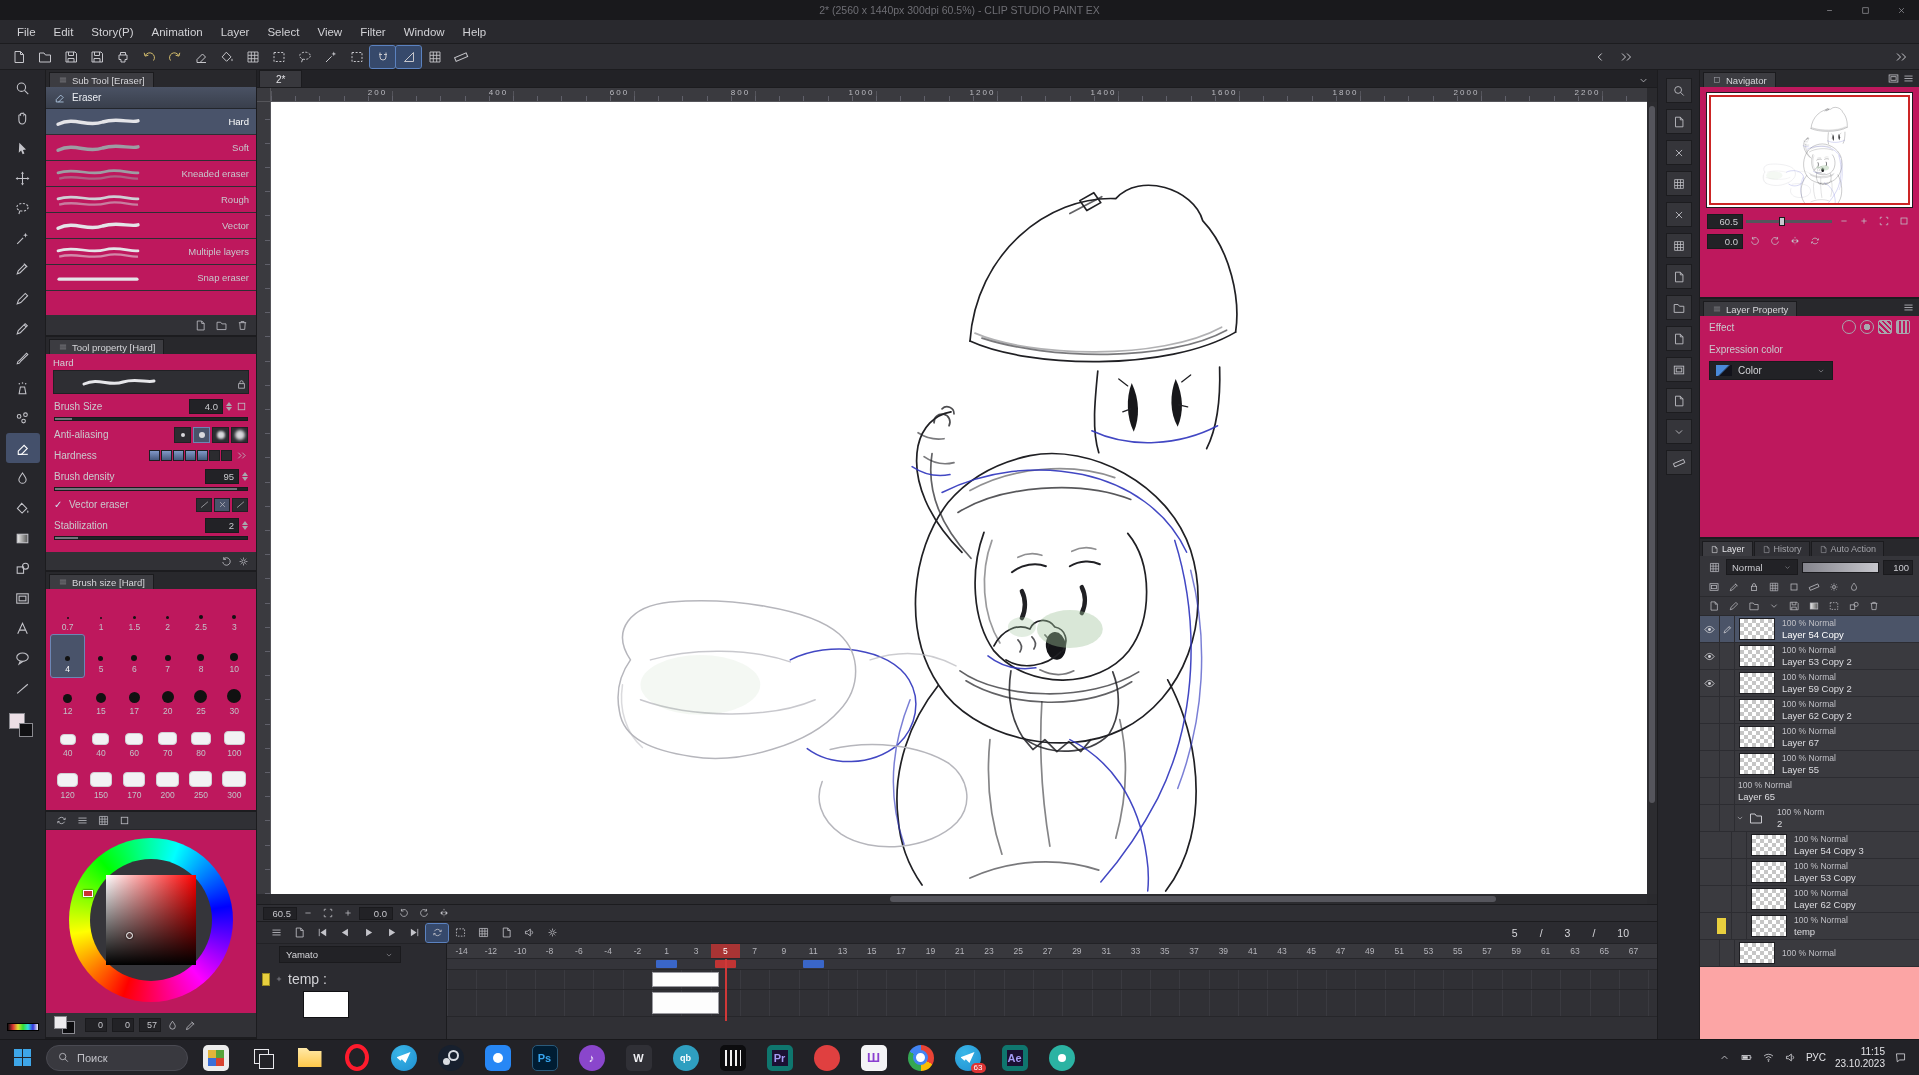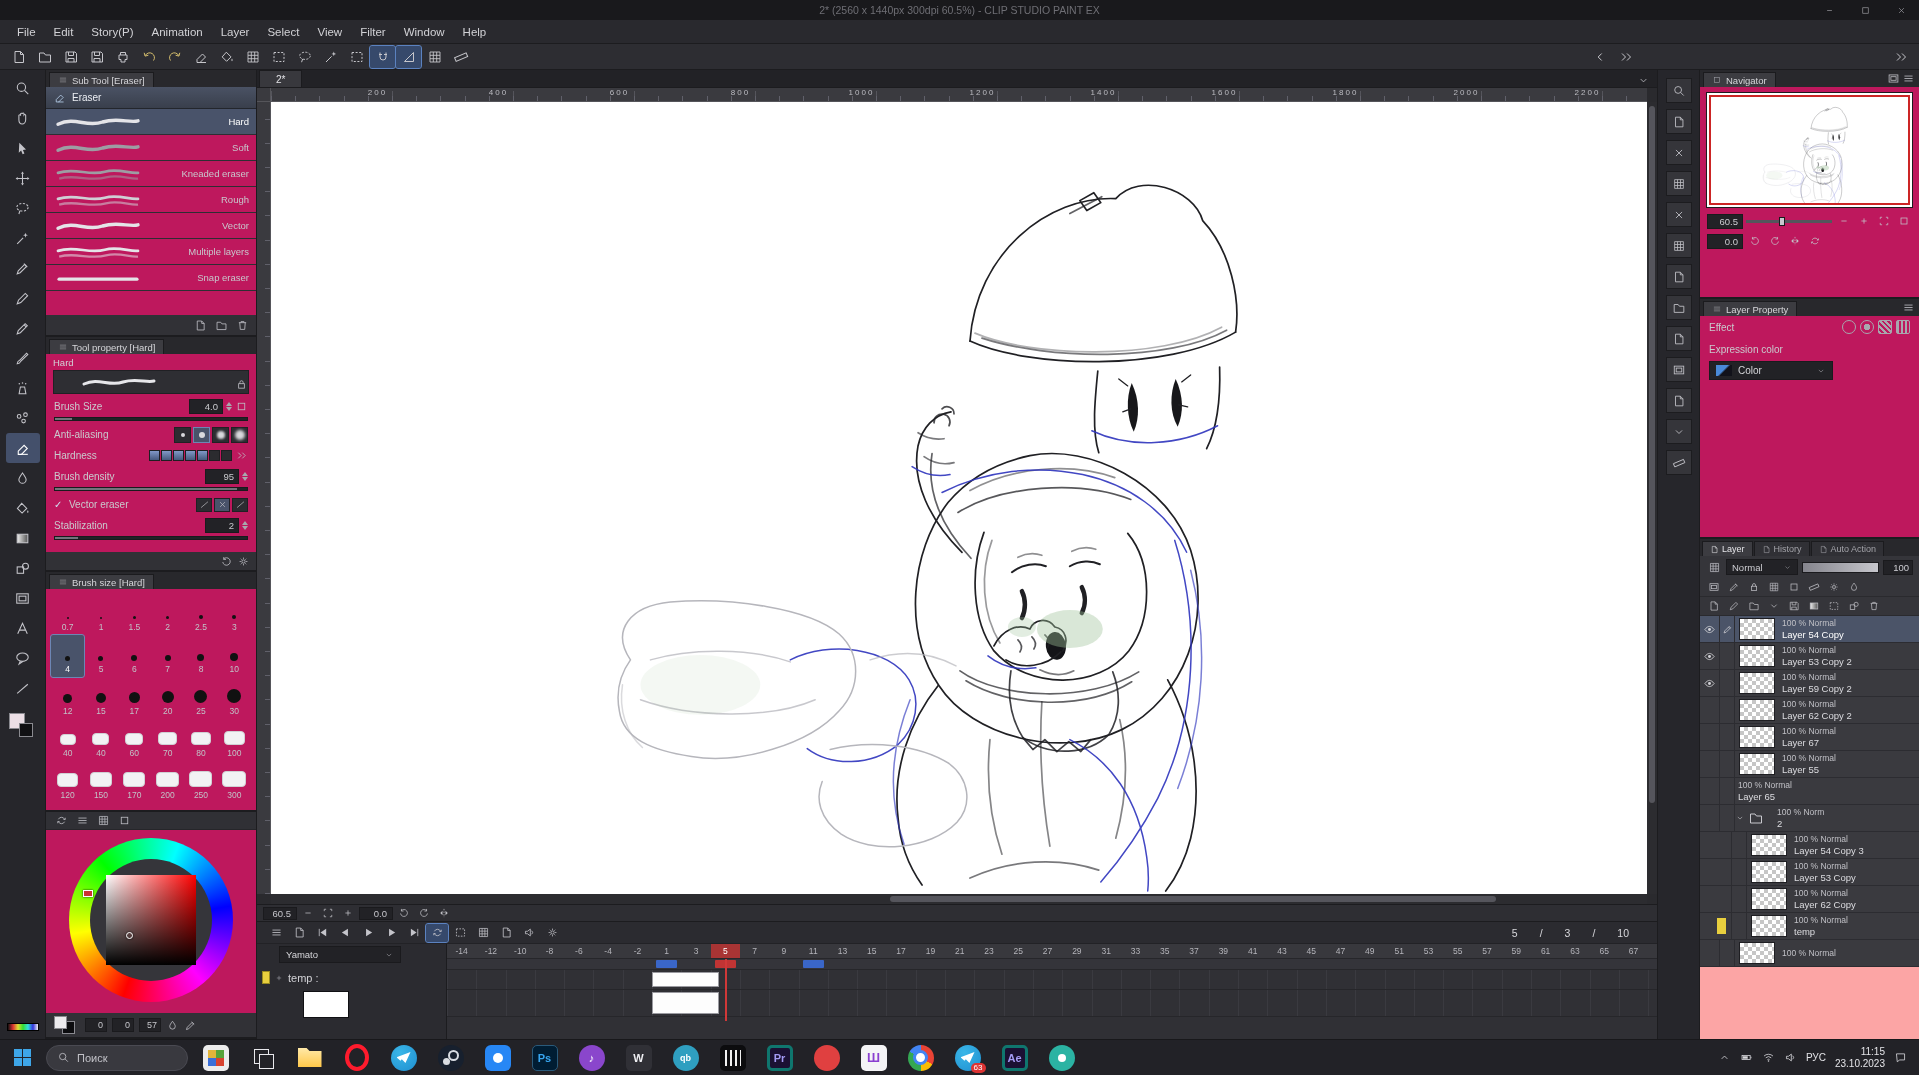--- a/index.html
+++ b/index.html
@@ -156,21 +156,21 @@
 .tl-tab svg{width:10px;height:10px}
 .tl-toolbar{height:22px;display:flex;align-items:center;gap:1px;padding:0 8px;border-bottom:1px solid #222226}
 .tl-btn{width:22px;height:18px;display:flex;align-items:center;justify-content:center;color:#c4c4ca;border-radius:2px}
 .tl-btn svg{width:13px;height:13px}
 .tl-btn.active{background:#36496b;outline:1px solid #5b82c0}
 .tl-counters{margin-left:auto;margin-right:20px;display:flex;gap:22px;font-size:10.5px;color:#d8d8dc}
 .tl-body{flex:1;display:flex;min-height:0}
 .tl-left{width:190px;border-right:1px solid #1c1c1f;position:relative;background:#2b2b30}
 .yamato{position:absolute;left:22px;top:2px;width:122px;height:17px;background:#222226;border:1px solid #1a1a1d;display:flex;align-items:center;padding:0 6px;font-size:9.5px;color:#d6d6da}
 .yamato svg{margin-left:auto;width:10px;height:10px;color:#9a9aa0}
-.temp-row{position:absolute;left:5px;top:27px;display:flex;align-items:center;gap:4px;font-size:11px;color:#d2d2d6}
+.temp-row{position:absolute;left:5px;top:27px;display:flex;align-items:center;gap:4px;font-size:14px;color:#d2d2d6}
 .temp-chip{width:8px;height:13px;background:#e8cf3e;border:1px solid #9a8a20}
 .temp-row svg{width:10px;height:10px;color:#9a9aa0}
 .tl-thumbbox{position:absolute;left:46px;top:47px;width:46px;height:27px;background:#fff;border:1px solid #101013}
 .tl-grid{flex:1;position:relative;overflow:hidden;background:#303035}
 .tl-ruler-row{display:flex;height:15px;background:#38383d;border-bottom:1px solid #26262a}
 .tl-num{flex:0 0 29.3px;text-align:center;font-size:8.5px;color:#b4b4ba;line-height:15px}
 .tl-num.red{background:#a83434;color:#fff}
 .tl-band-row{display:flex;height:11px;border-bottom:1px solid #26262a;background:#34343a}
 .tl-mark{flex:0 0 29.3px;position:relative}
 .tl-mark.blue::before{content:"";position:absolute;left:4px;right:4px;top:1px;bottom:1px;background:#3a66c8;border-radius:1px}
@@ -267,21 +267,21 @@
 .c-taskview::after{content:"";position:absolute;left:9px;top:9px;width:13px;height:13px;border:1.5px solid #e8e8ec;background:#222227}
 .c-explorer::after{content:"";width:24px;height:19px;background:linear-gradient(#ffe9a8,#ffc84a);clip-path:polygon(0 0,38% 0,50% 16%,100% 16%,100% 100%,0 100%)}
 .c-opera::after{content:"";width:16px;height:19px;border:4px solid #ff1b2d;border-radius:50%}
 .c-telegram{background:radial-gradient(circle at 35% 30%,#3ab6e8,#1f8fd0);border-radius:50%}
 .c-telegram::after{content:"";width:14px;height:11px;background:#fff;clip-path:polygon(0 48%,100% 0,64% 100%,38% 66%,28% 80%)}
 .c-steam{background:#17202e;border-radius:50%}
 .c-steam::after{content:"";width:7px;height:7px;border:2px solid #d8dce2;border-radius:50%;margin-left:6px;margin-top:-4px;box-shadow:-7px 6px 0 -2px #d8dce2}
 .c-blue{background:#2787f5;border-radius:6px}
 .c-blue::after{content:"";width:10px;height:10px;border-radius:50%;background:#fff}
 .c-ps{background:#001d33;color:#37a6f0;border:1px solid #2a5a7a}
-.c-pr,.c-ae{background:#1b1033;color:#a49af5;border:3px solid #0f766e}
+.c-pr,.c-ae{background:#1b1033;color:#a49af5;border:5px solid #0f766e}
 .c-purple{background:#8a46cc;border-radius:50%}
 .c-dark{background:#303036;color:#f0f0f4}
 .c-teal{background:#2f9fc0;border-radius:50%;font-size:9px}
 .c-stripes{background:#0c0c0e}.c-stripes::after{content:"";width:16px;height:16px;background:repeating-linear-gradient(90deg,#f0f0f0 0 2px,#0c0c0e 2px 5px)}
 .c-light{background:#f4f4f6;color:#8a3fd0;font-size:13px}
 .c-chrome{border-radius:50%;background:conic-gradient(#ea4335 0 120deg,#fbbc05 120deg 180deg,#34a853 180deg 300deg,#4285f4 300deg 360deg)}
 .c-chrome::after{content:"";width:9px;height:9px;border-radius:50%;background:#fff;border:3px solid #4285f4}
 .c-red{background:#e04040;border-radius:50%}
 .c-tealc{background:#2bb3a3;border-radius:50%}.c-tealc::after{content:"";width:8px;height:8px;border-radius:50%;background:#fff}
 .tb-tray{margin-left:auto;display:flex;align-items:center;gap:9px;padding-right:12px}

